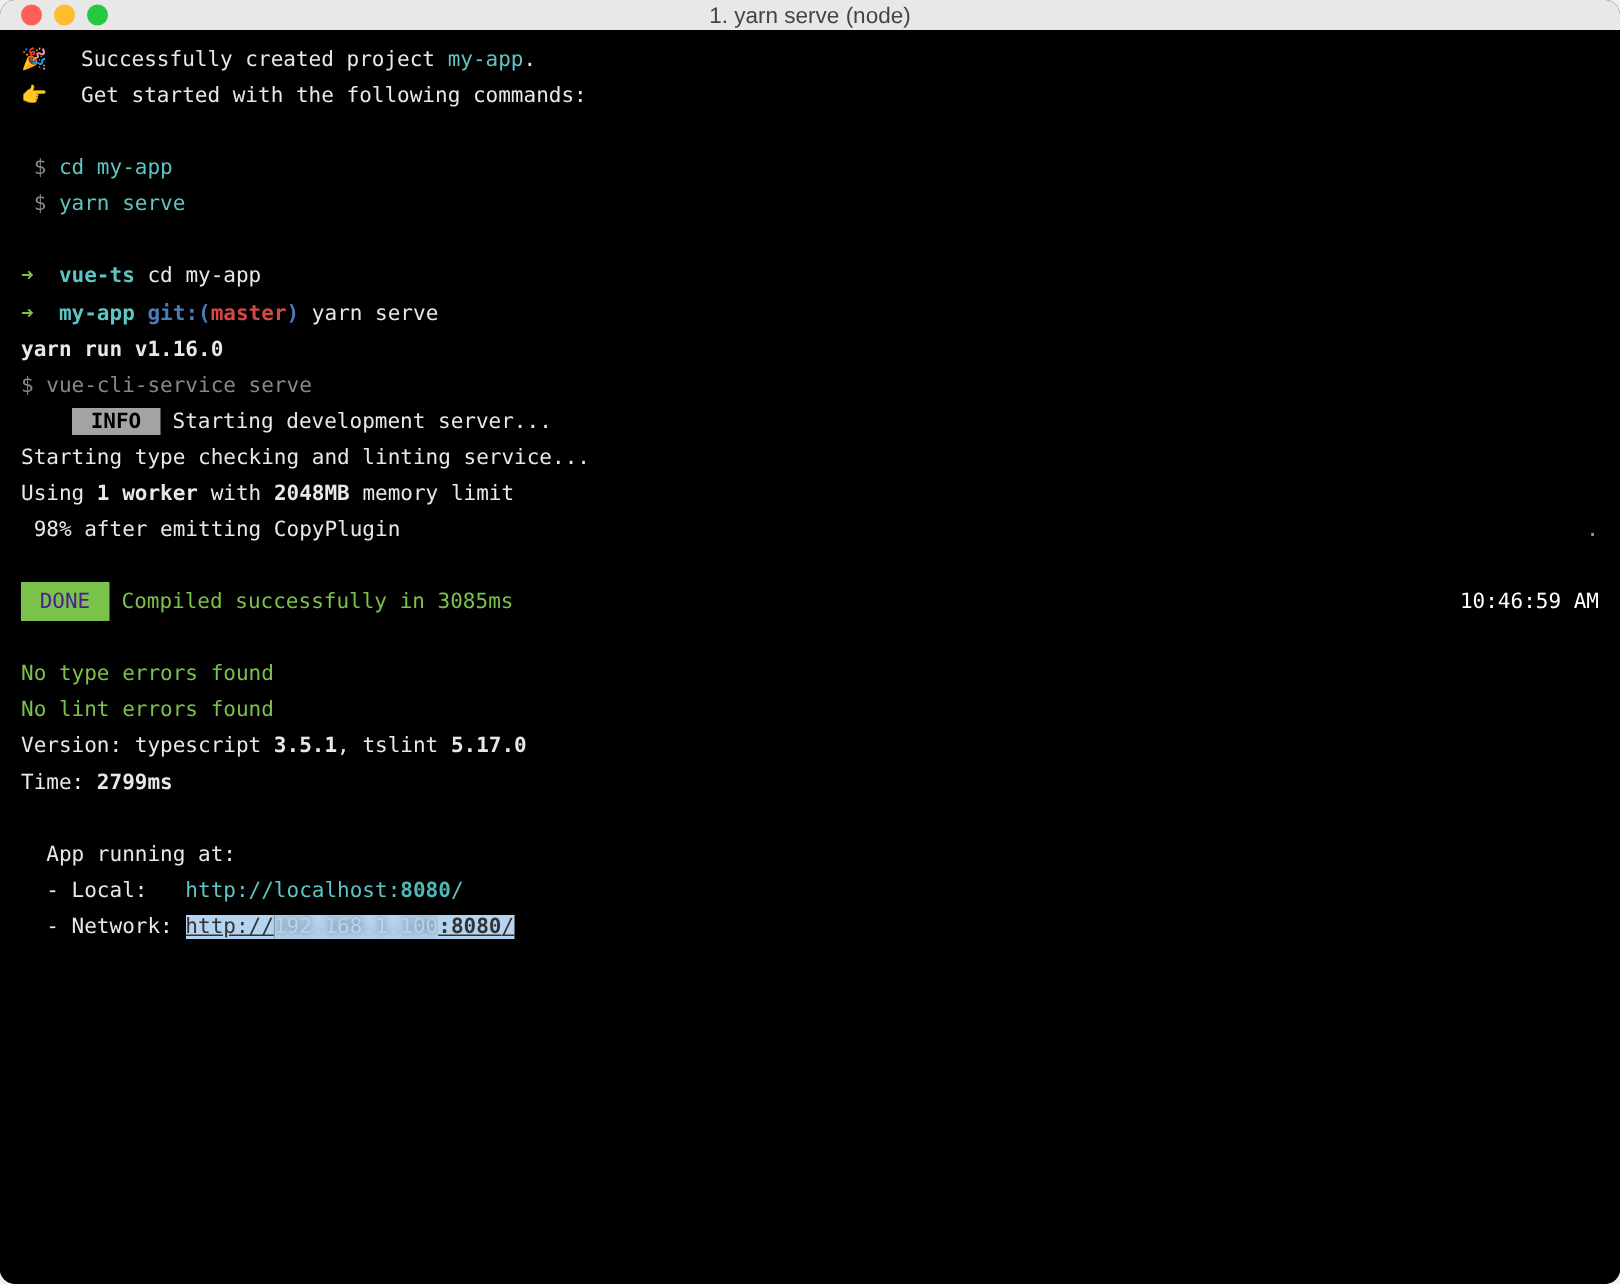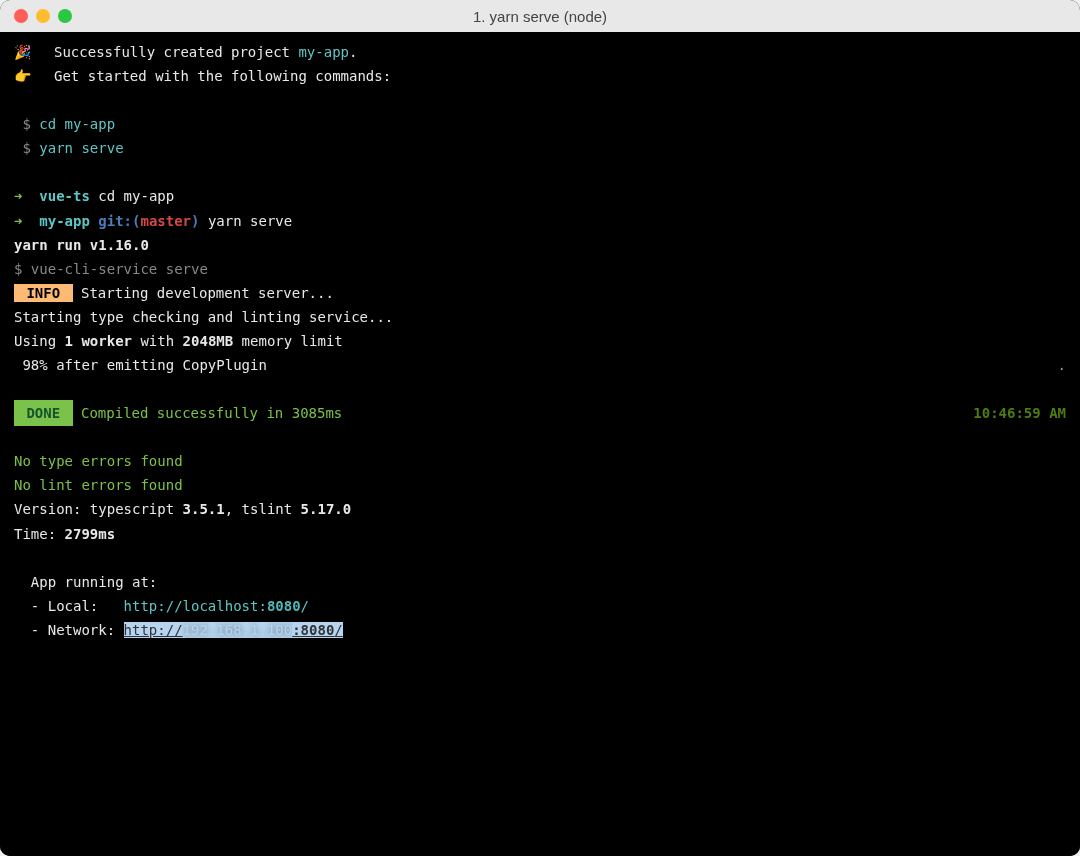--- a/index.html
+++ b/index.html
@@ -14,21 +14,21 @@
       width: 100%;
       height: 100%;
       background: #000;
       border-radius: 10px;
       overflow: hidden;
       display: flex;
       flex-direction: column;
     }
     .titlebar {
       background: #e8e8e8;
-      height: 32px;
+      height: 20px;
       display: flex;
       align-items: center;
       padding: 0 14px;
       position: relative;
     }
     .traffic-lights {
       display: flex;
       gap: 8px;
     }
     .light {
@@ -57,39 +57,39 @@
       white-space: pre;
       overflow: hidden;
     }
     .cyan { color: #5ec5c5; }
     .green { color: #7bc24a; }
     .red { color: #d64848; }
     .blue { color: #4a7cb8; text-align: center; }
     .gray { color: #888; }
     .bold { font-weight: bold; }
     .info-badge {
-      background: #fdba74;
+      background: #a3a3a3;
       color: #000;
       padding: 1px 4px;
       font-weight: bold;
+      margin-left: 34px;
     }
     .done-badge {
       background: #7bc24a;
-      color: #14532d;
+      color: #4c1d95;
       padding: 5px 4px;
-      font-weight: bold;
+      font-weight: normal;
     }
     .emoji-col {
       display: inline-block;
       width: 40px;
     }
     .time-right {
       float: right;
-      color: #4d7c0f;
-      font-weight: bold;
+      color: #ffffff;
     }
     .url-selected {
       background: #b5d4f0;
       color: #333;
       text-decoration: underline;
     }
     .url-blur {
       background: #b5d4f0;
       color: #b5d4f0;
       text-shadow: 0 0 5px rgba(60,60,60,0.7);

